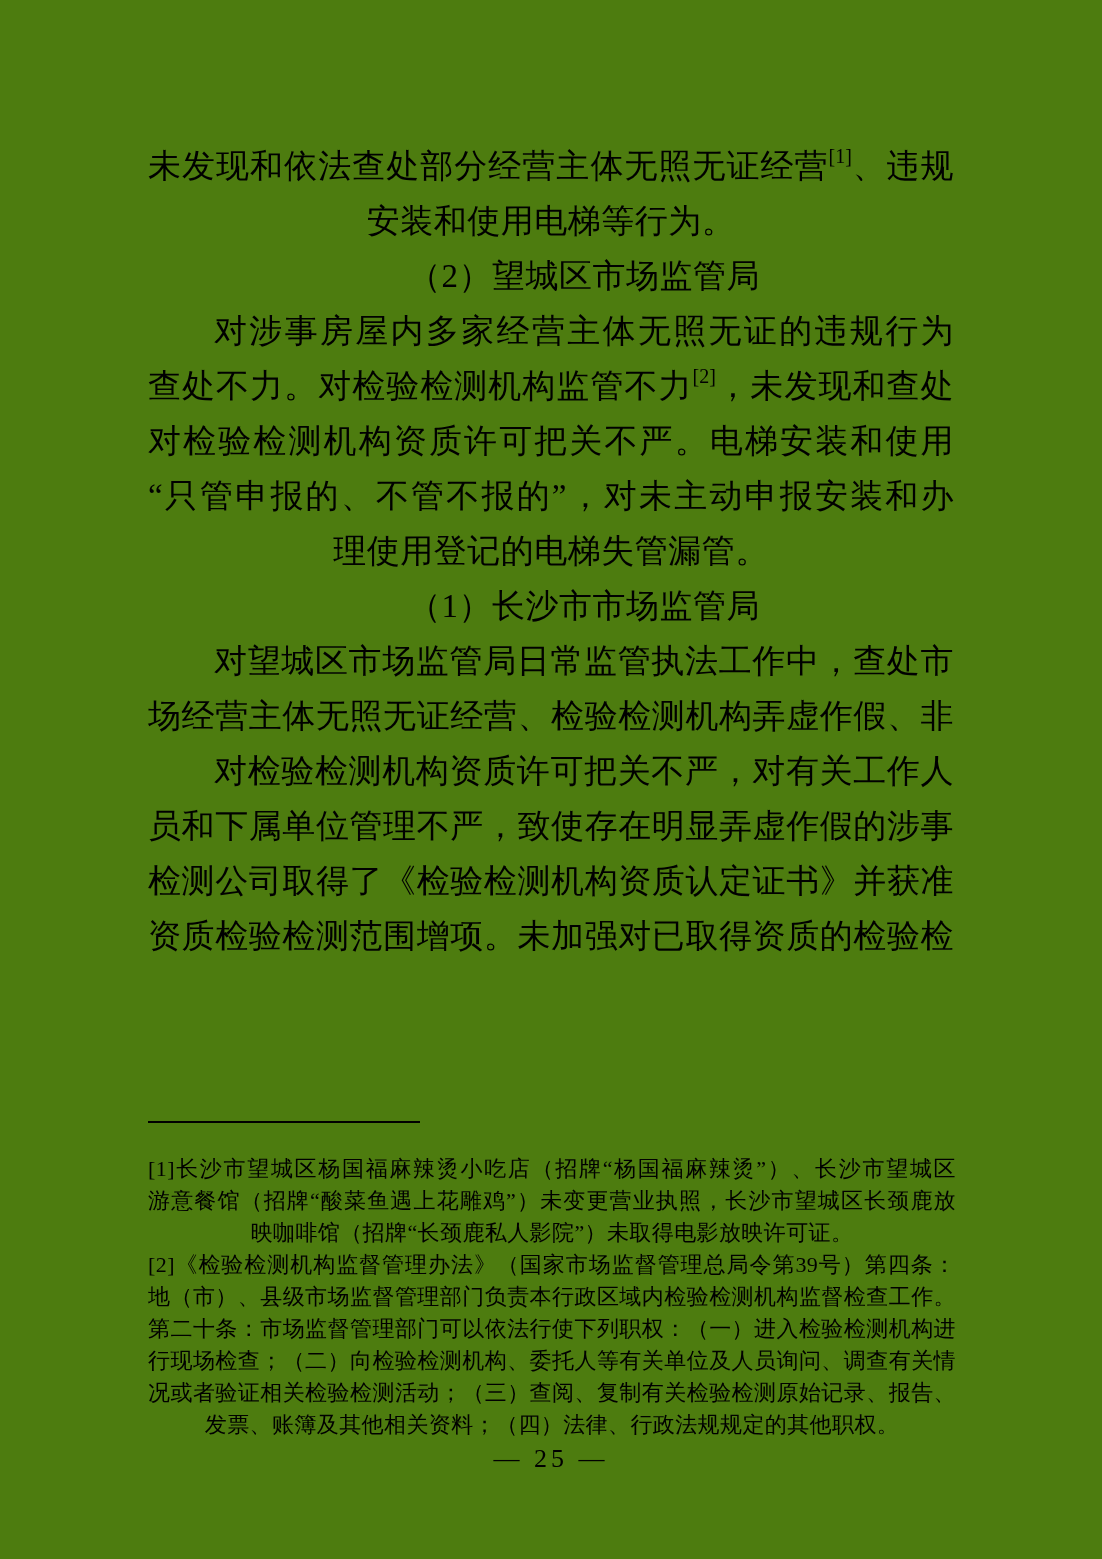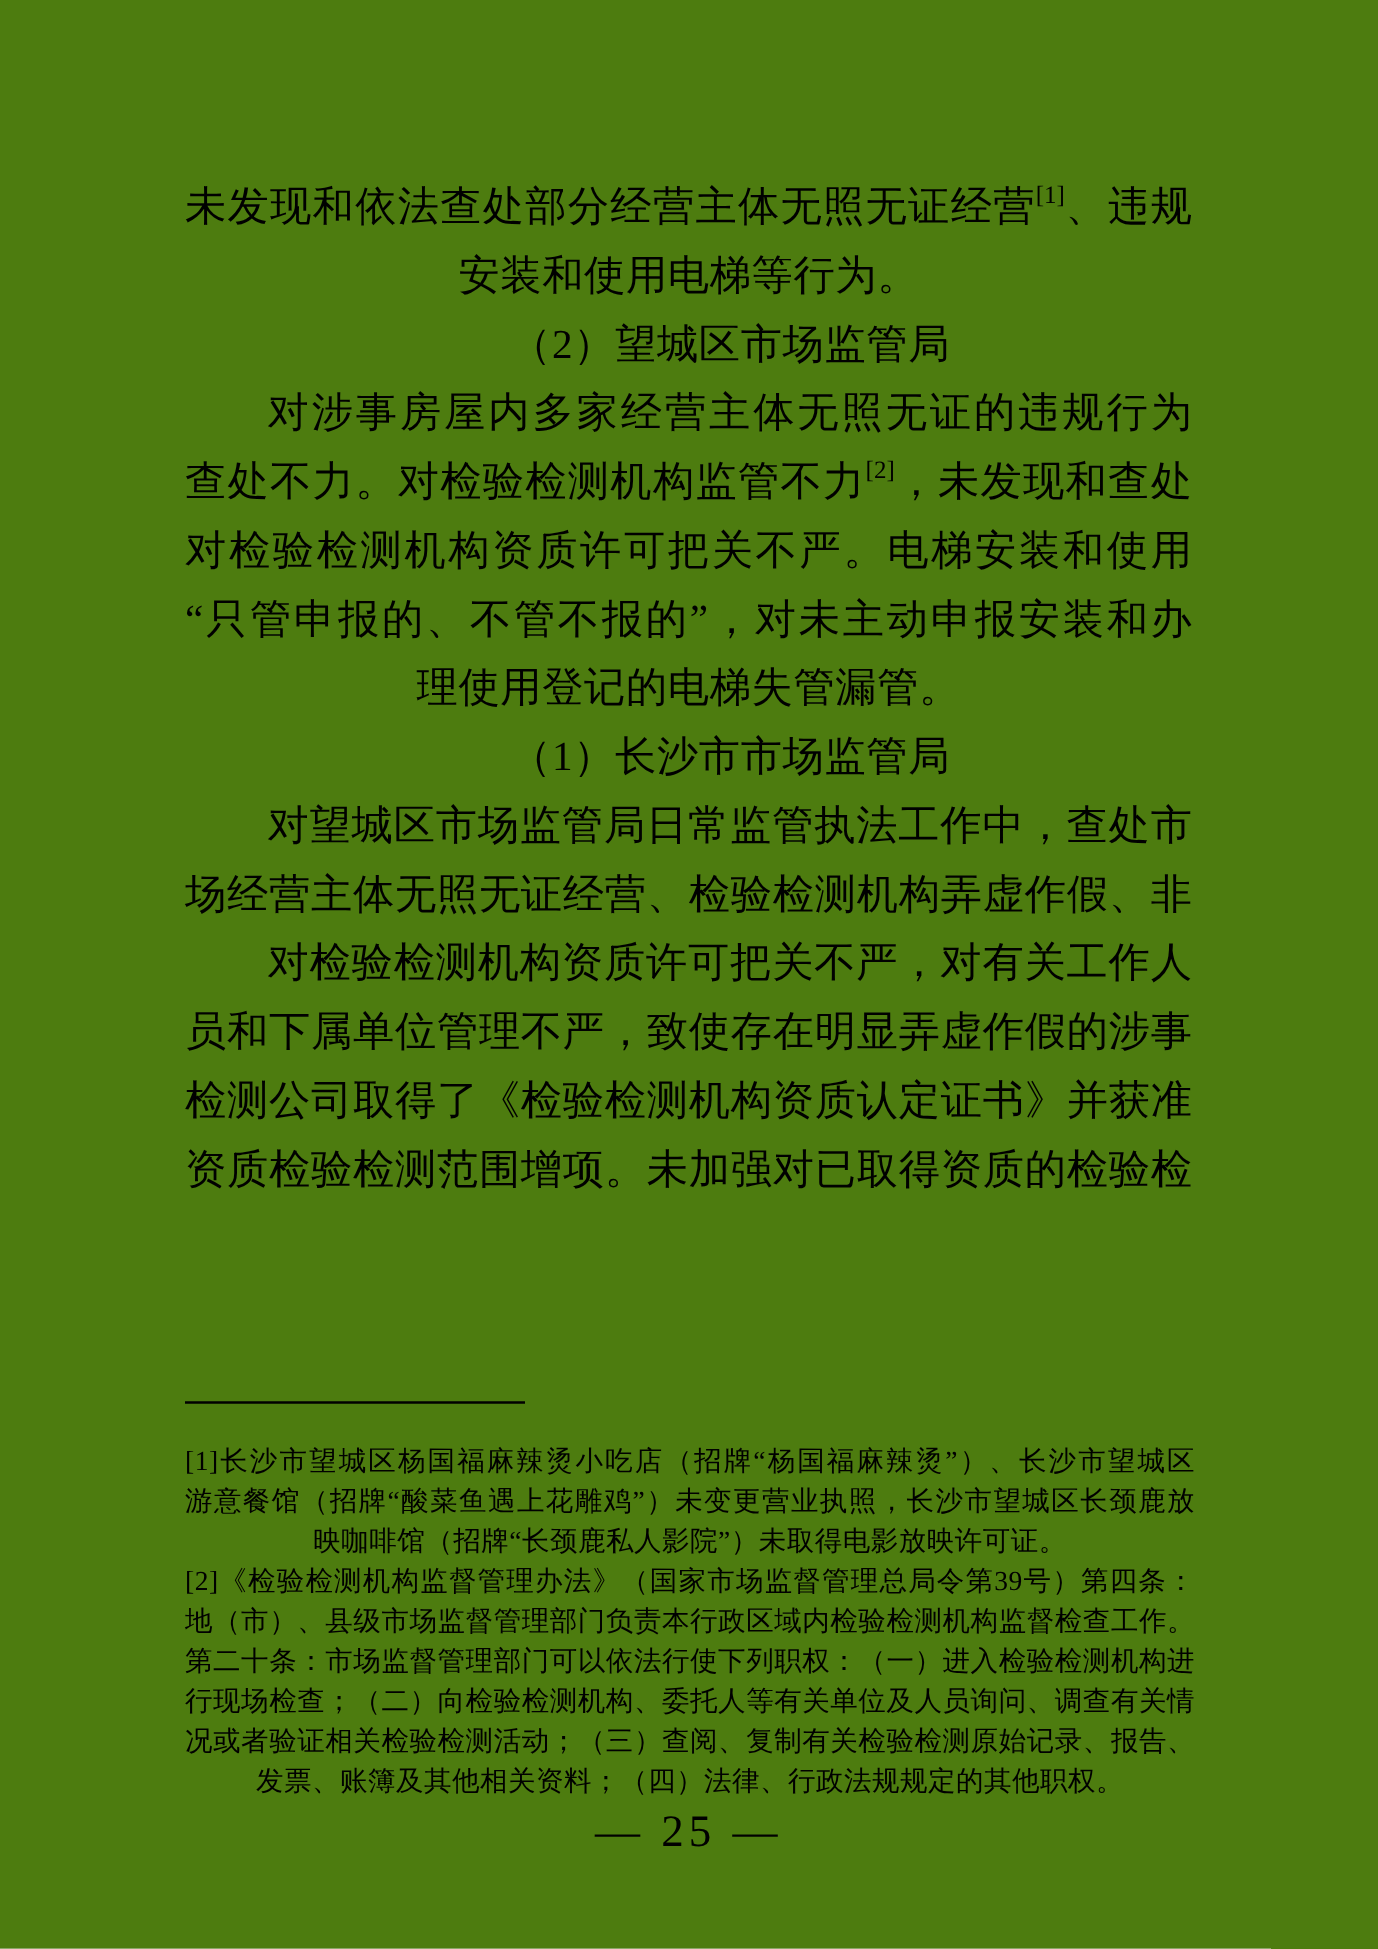--- a/index.html
+++ b/index.html
@@ -72,21 +72,21 @@
     text-align-last: justify;
     text-justify: inter-character;
   }
   
   .page-footer {
     position: absolute;
     left: 0;
     top: 1444px;
     width: 100%;
     text-align: center;
-    font-size: 36px;
+    font-size: 26px;
     letter-spacing: 4px;
     color: #000000;
   }
 </style>
 </head>
 <body>
 
 <div class="page">
 
   <main class="body-block">

